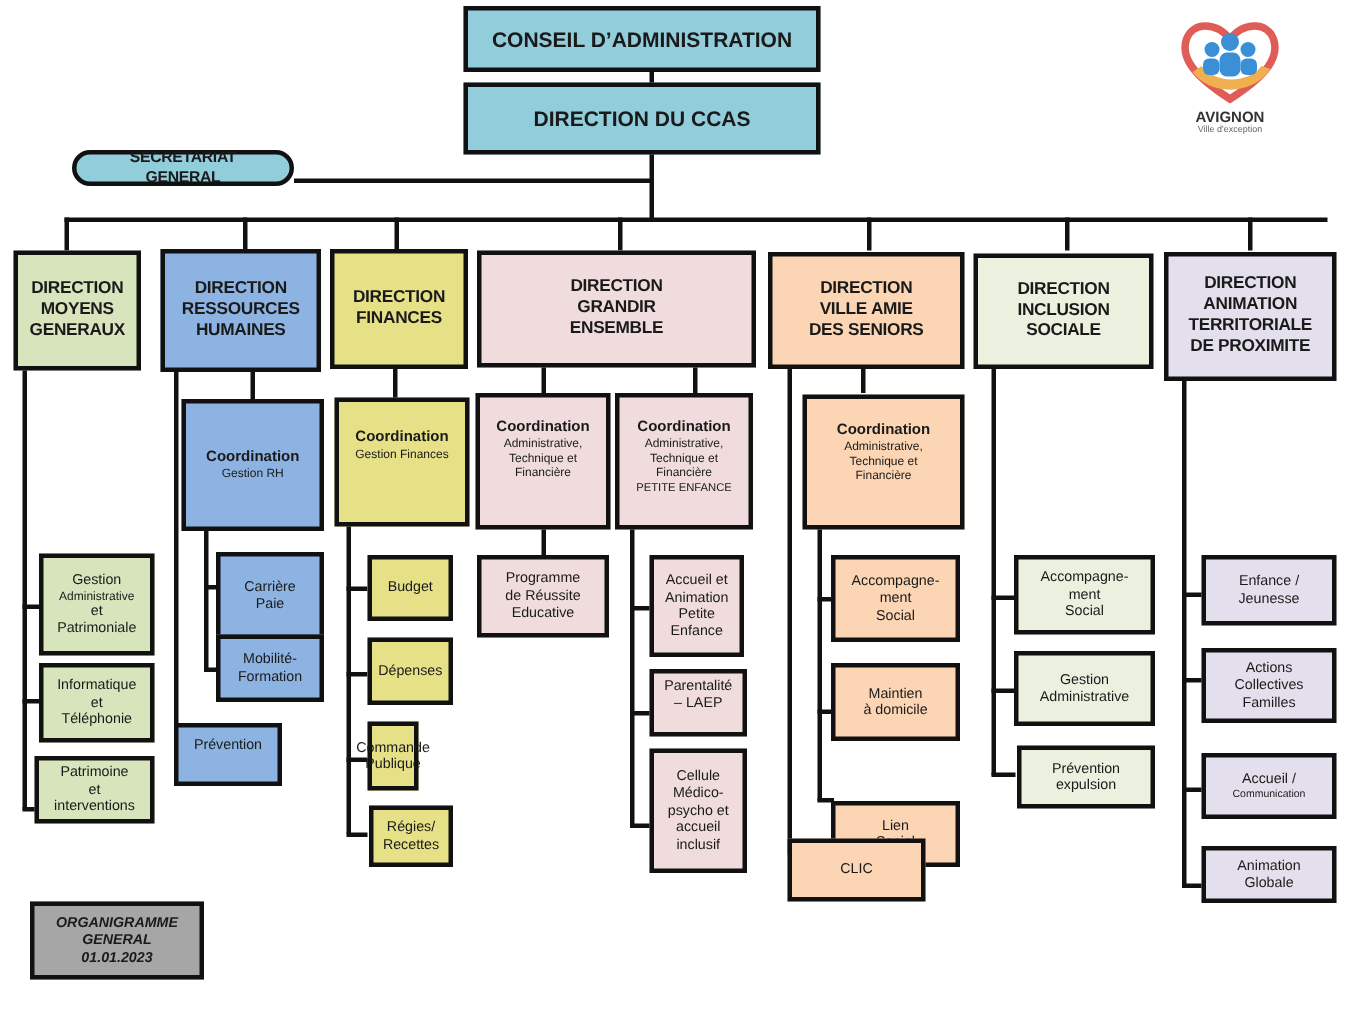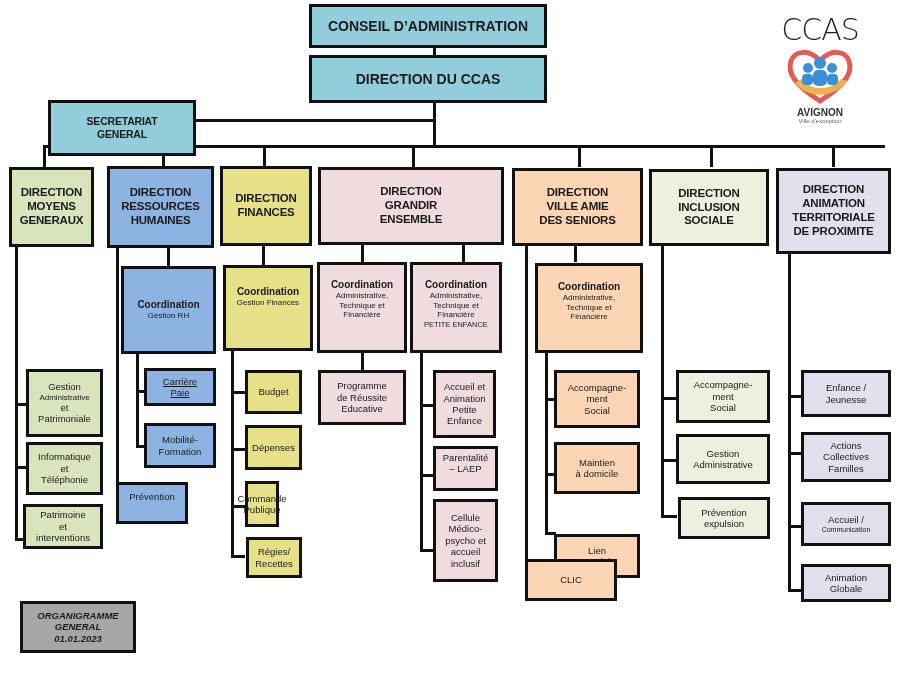--- a/index.html
+++ b/index.html
@@ -83,27 +83,26 @@
 <div class="line" style="left:788px;top:452px;width:14px;height:3px;"></div>
 <div class="line" style="left:788px;top:525px;width:14px;height:3px;"></div>
 <div class="line" style="left:788px;top:589px;width:14px;height:3px;"></div>
 
 <div class="box cc top" style="left:309px;top:4px;width:238px;height:44px;">
   <span>CONSEIL D’ADMINISTRATION</span>
 </div>
 <div class="box cc top" style="left:309px;top:55px;width:238px;height:48px;">
   <span>DIRECTION DU CCAS</span>
 </div>
-<div class="box cc hd" style="left:48px;top:100px;width:148px;height:56px;font-size:10.5px;">
+<div class="box cc hd" style="left:48px;top:100px;width:148px;height:24px;font-size:10.5px;border-radius:18px;">
   <span class="lbl">SECRETARIAT
 GENERAL</span>
 </div>
 
 <div id="logo">
-  <div class="t1">CCAS</div>
   <svg width="70" height="58" viewBox="0 0 70 58">
     <path d="M35 54 C10 38 2 26 6 14 C10 3 25 2 35 14 C45 2 60 3 64 14 C68 26 60 38 35 54 Z" fill="none" stroke="#e05c57" stroke-width="5"></path>
     <path d="M10 36 C22 52 50 52 62 34 L56 32 C46 44 26 44 16 32 Z" fill="#f0b050"></path>
     <circle cx="35" cy="16" r="6" fill="#3a8fd6"></circle>
     <circle cx="23" cy="21" r="5" fill="#3a8fd6"></circle>
     <circle cx="47" cy="21" r="5" fill="#3a8fd6"></circle>
     <rect x="28" y="23" width="14" height="16" rx="5" fill="#3a8fd6"></rect>
     <rect x="17" y="27" width="11" height="11" rx="4" fill="#3a8fd6"></rect>
     <rect x="42" y="27" width="11" height="11" rx="4" fill="#3a8fd6"></rect>
   </svg>
@@ -135,21 +134,21 @@
 
 <div class="box rh hd" style="left:107px;top:166px;width:107px;height:82px;">
   <span class="lbl">DIRECTION
 RESSOURCES
 HUMAINES</span>
 </div>
 <div class="box rh" style="left:121px;top:266px;width:95px;height:88px;">
   <span class="coord-t">Coordination</span>
   <span class="xs">Gestion RH</span>
 </div>
-<div class="box rh sm" style="left:144px;top:368px;width:72px;height:38px;text-decoration:underline;">
+<div class="box rh sm" style="left:144px;top:368px;width:72px;height:58px;">
   <span class="lbl">Carrière
 Paie</span>
 </div>
 <div class="box rh sm" style="left:144px;top:423px;width:72px;height:45px;">
   <span class="lbl">Mobilité-
 Formation</span>
 </div>
 <div class="box rh sm" style="left:116px;top:482px;width:72px;height:42px;justify-content:flex-start;padding-top:6px;">
   <span class="lbl">Prévention</span>
 </div>

